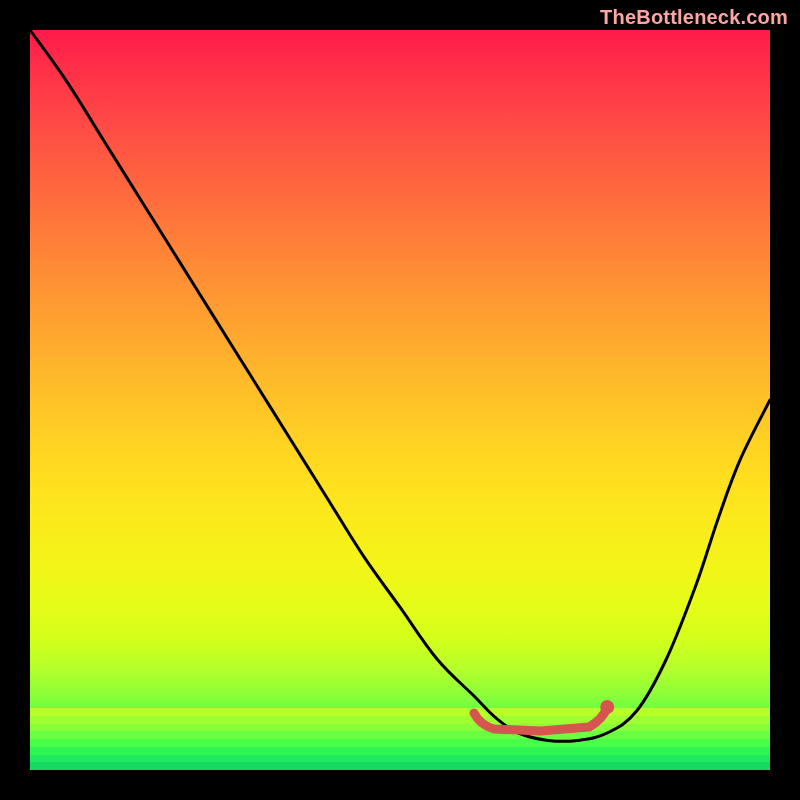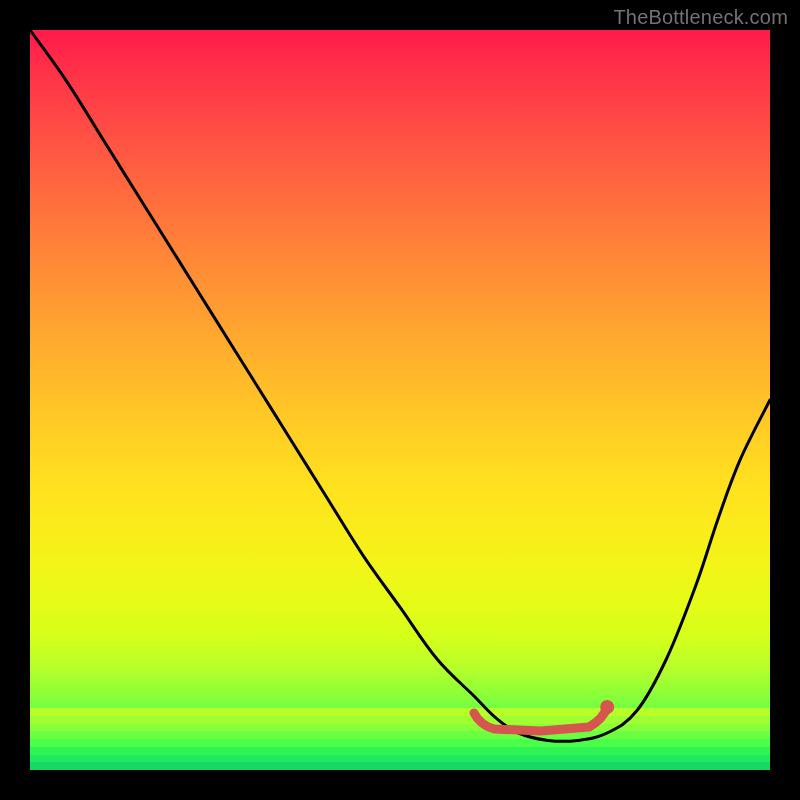--- a/index.html
+++ b/index.html
@@ -8,23 +8,23 @@
     width: 800px;
     height: 800px;
     background: #000;
     position: relative;
     font-family: Arial, Helvetica, sans-serif;
   }
   .watermark {
     position: absolute;
     top: 6px;
     right: 12px;
-    color: #737373;
+    color: #fca5a5;
     font-size: 20px;
-    font-weight: 400;
+    font-weight: 700;
     z-index: 10;
     letter-spacing: 0.2px;
   }
   .plot-area {
     position: absolute;
     left: 30px;
     top: 30px;
     width: 740px;
     height: 740px;
     overflow: hidden;

